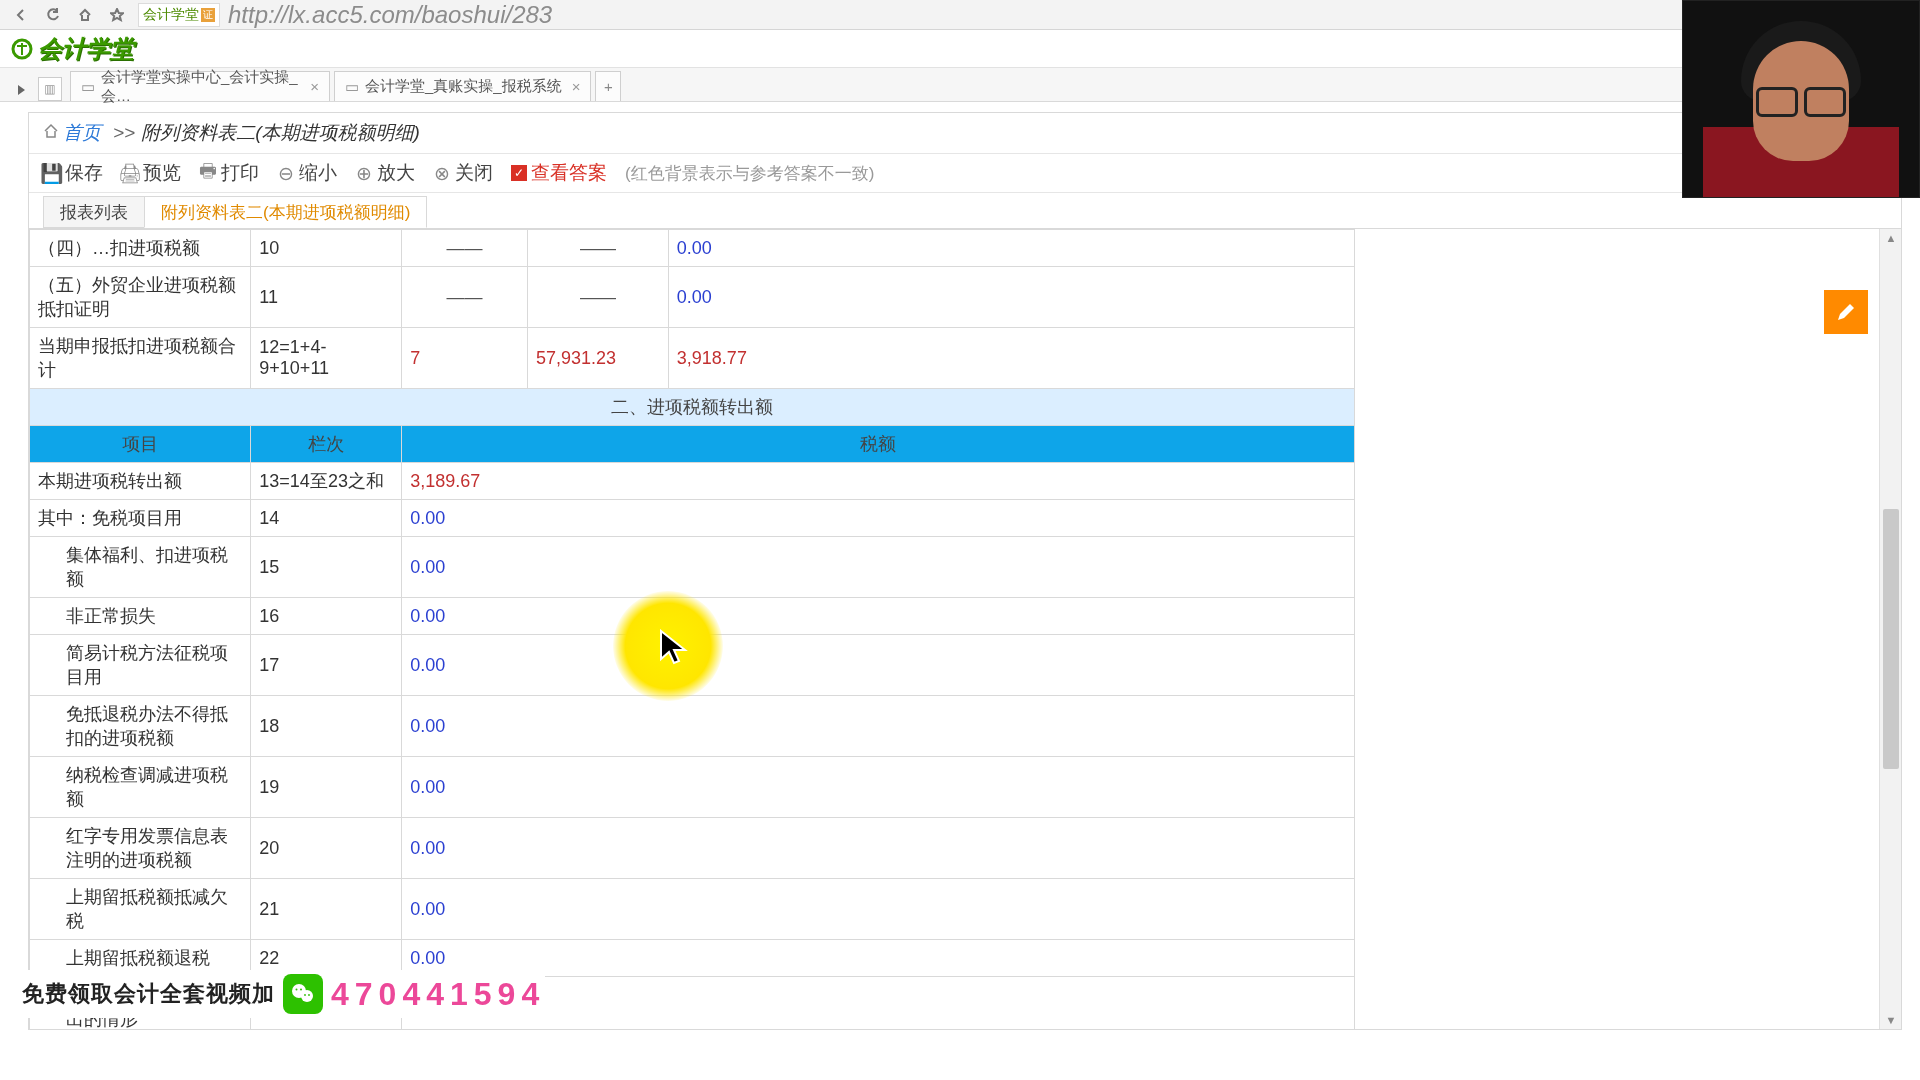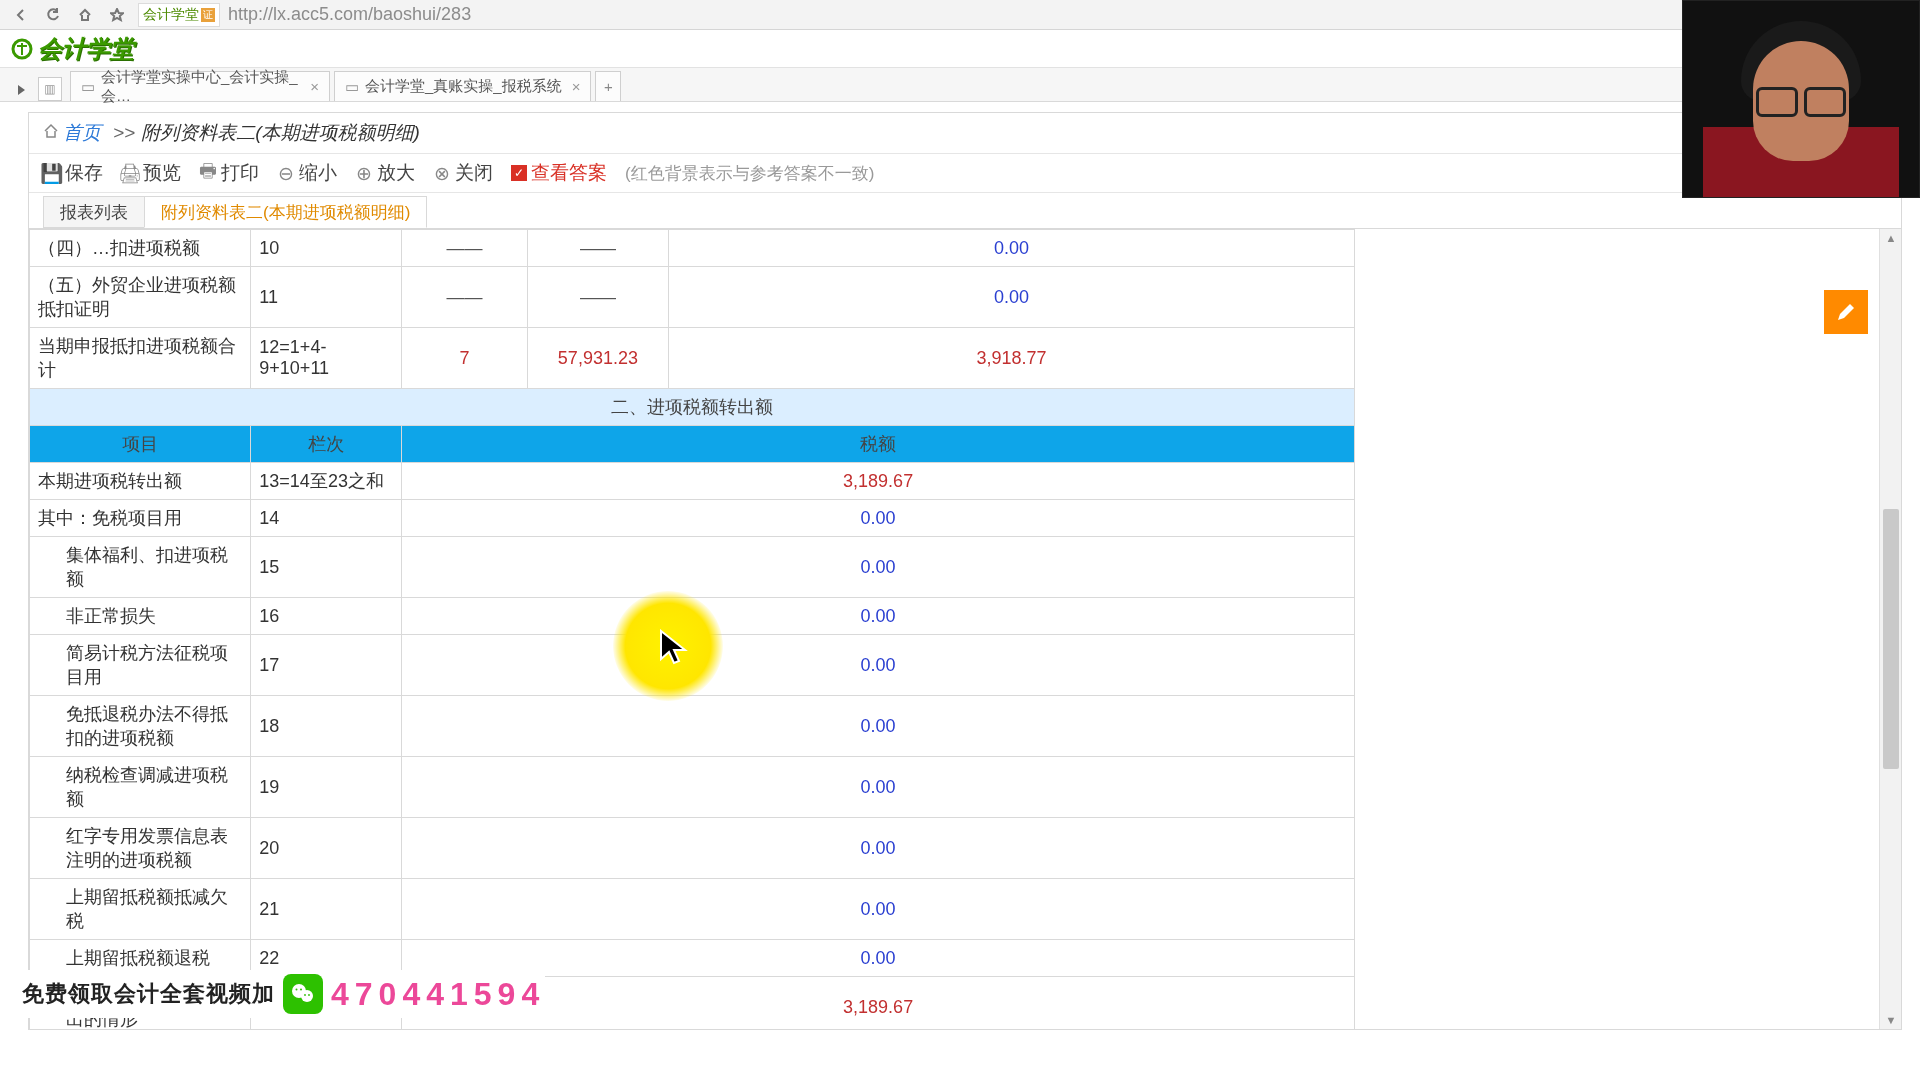--- a/index.html
+++ b/index.html
@@ -5,21 +5,21 @@
   * { box-sizing: border-box; margin: 0; padding: 0; }
   html, body { width: 1920px; height: 1080px; font-family: "Microsoft YaHei", Arial, sans-serif; font-size: 17px; color: #333; background: #fff; overflow: hidden; }
 
   
   .browser-bar { height: 30px; background: #f3f3f3; display: flex; align-items: center; padding: 0 10px; border-bottom: 1px solid #d5d5d5; }
   .nav-icon { width: 22px; height: 22px; margin-right: 10px; display: flex; align-items: center; justify-content: center; color: #666; font-size: 16px; }
   .nav-icon svg path { stroke:#777; fill:none; stroke-width:2; }
   .app-badge { display:flex;align-items:center; gap:2px; background:#fff; padding:2px 4px; border:1px solid #dcdcdc; margin-right:8px;}
   .app-badge .kj { font-size:14px; color:#4c8a00; }
   .app-badge .sq { width:14px;height:14px;display:inline-flex;align-items:center;justify-content:center;background:#e9a13b;color:#fff;font-size:10px;}
-  .url { color:#8c8c8c; font-size:18px; }
+  .url { color:#8c8c8c; font-size:24px;font-style:italic; }
 
   .logo-strip { height: 38px; display:flex; align-items:center; padding:0 10px; border-bottom:1px solid #e2e2e2; background:#fff; }
   .brand { font-size:24px; font-weight:bold; color:#3b9a00; font-style:italic; text-shadow:1px 1px 0 #2a6f00; }
   .brand-logo { width:24px;height:24px;margin-right:4px;display:inline-flex;align-items:center;justify-content:center;color:#3b9a00;}
   .tabs-row { height:34px; display:flex; align-items:flex-end; padding:0 10px; background:#f6f6f6; border-bottom:1px solid #d9d9d9;}
   .run-arrow { width:22px; height:22px; display:flex;align-items:center;justify-content:center; color:#555; margin-right:6px; }
   .doc-chip { width:24px; height:24px; background:#fff; border:1px solid #ccc; display:flex;align-items:center;justify-content:center;color:#999;font-size:12px; margin-right:8px;}
   .tab { height:30px; display:flex; align-items:center; padding:0 10px; border:1px solid #cfcfcf; border-bottom:none; background:#fcfcfc; margin-right:4px; font-size:15px; color:#555; max-width:260px;}
   .tab .tic { width:14px;height:14px;margin-right:6px;display:inline-flex;align-items:center;justify-content:center;color:#999;}
   .tab .x { margin-left:10px;color:#999; }
@@ -44,21 +44,21 @@
   .itab { height:32px; padding:0 16px; display:flex;align-items:center; border:1px solid #d9d9d9; border-bottom:1px solid #fff; background:#fff; margin-right:-1px; font-size:17px; color:#444;}
   .itab.inactive { border-bottom-color:#d9d9d9; background:#f5f5f5; }
   .itab.active { color:#e08a00; }
 
   
   .table-wrap { position:relative; height:800px; overflow:hidden; }
   .table-viewport { position:absolute; left:0; top:0; right:22px; bottom:0; overflow:hidden; }
   table { width:1326px; border-collapse:collapse; table-layout:fixed; }
   td, th { border:1px solid #d9d9d9; padding:6px 8px; vertical-align:middle; font-size:18px; }
   col.c1 { width:220px; } col.c2 { width:150px; } col.c3 { width:125px; } col.c4 { width:140px; } col.c5 { width:682px; }
-  .num { text-align:center; color:#2a3fd1; }
+  .num { text-align:left; color:#2a3fd1; }
   .num.red { color:#c23030; }
   .dash { text-align:center; color:#555; }
   tr.section td { background:#dbeeff; text-align:center; color:#444; }
   tr.head td { background:#0ea5e9; text-align:center; color:#444; }
   .indent { padding-left:28px; display:inline-block; }
 
   .vscroll { position:absolute; right:0; top:0; bottom:0; width:22px; background:#f2f2f2; border-left:1px solid #e0e0e0;}
   .vscroll .arrow { position:absolute; left:0; width:22px; height:18px; display:flex;align-items:center;justify-content:center;color:#888;font-size:11px;}
   .vscroll .arrow.up { top:0;} .vscroll .arrow.dn { bottom:0;}
   .vscroll .thumb { position:absolute; left:3px; width:16px; top:280px; height:260px; background:#c9c9c9; border-radius:2px;}

